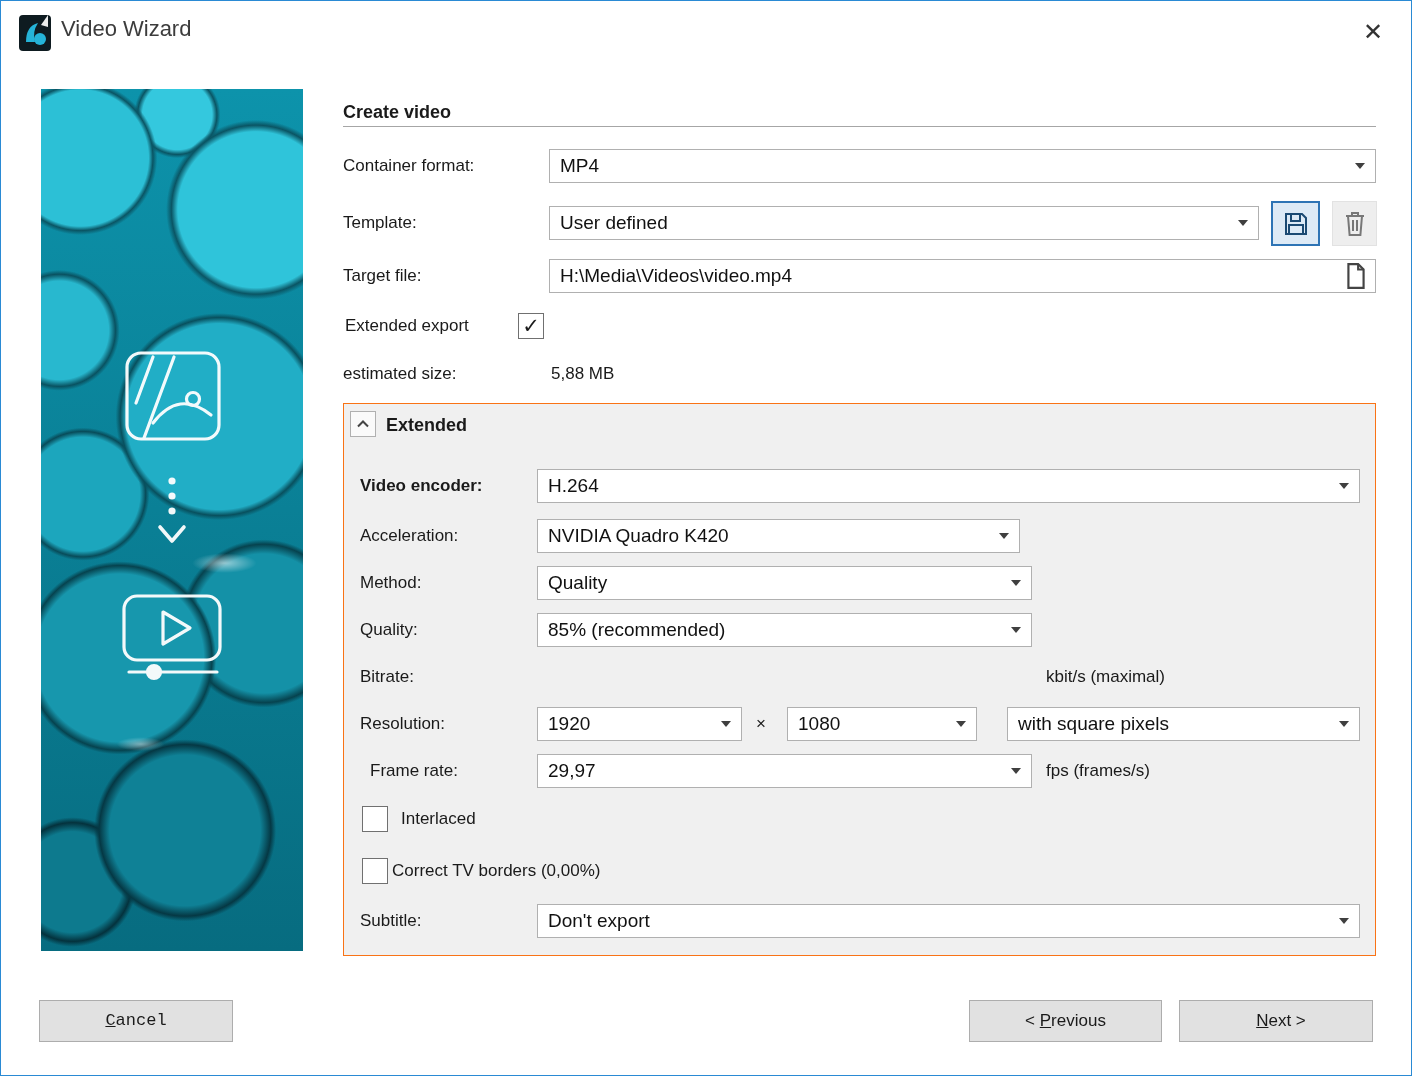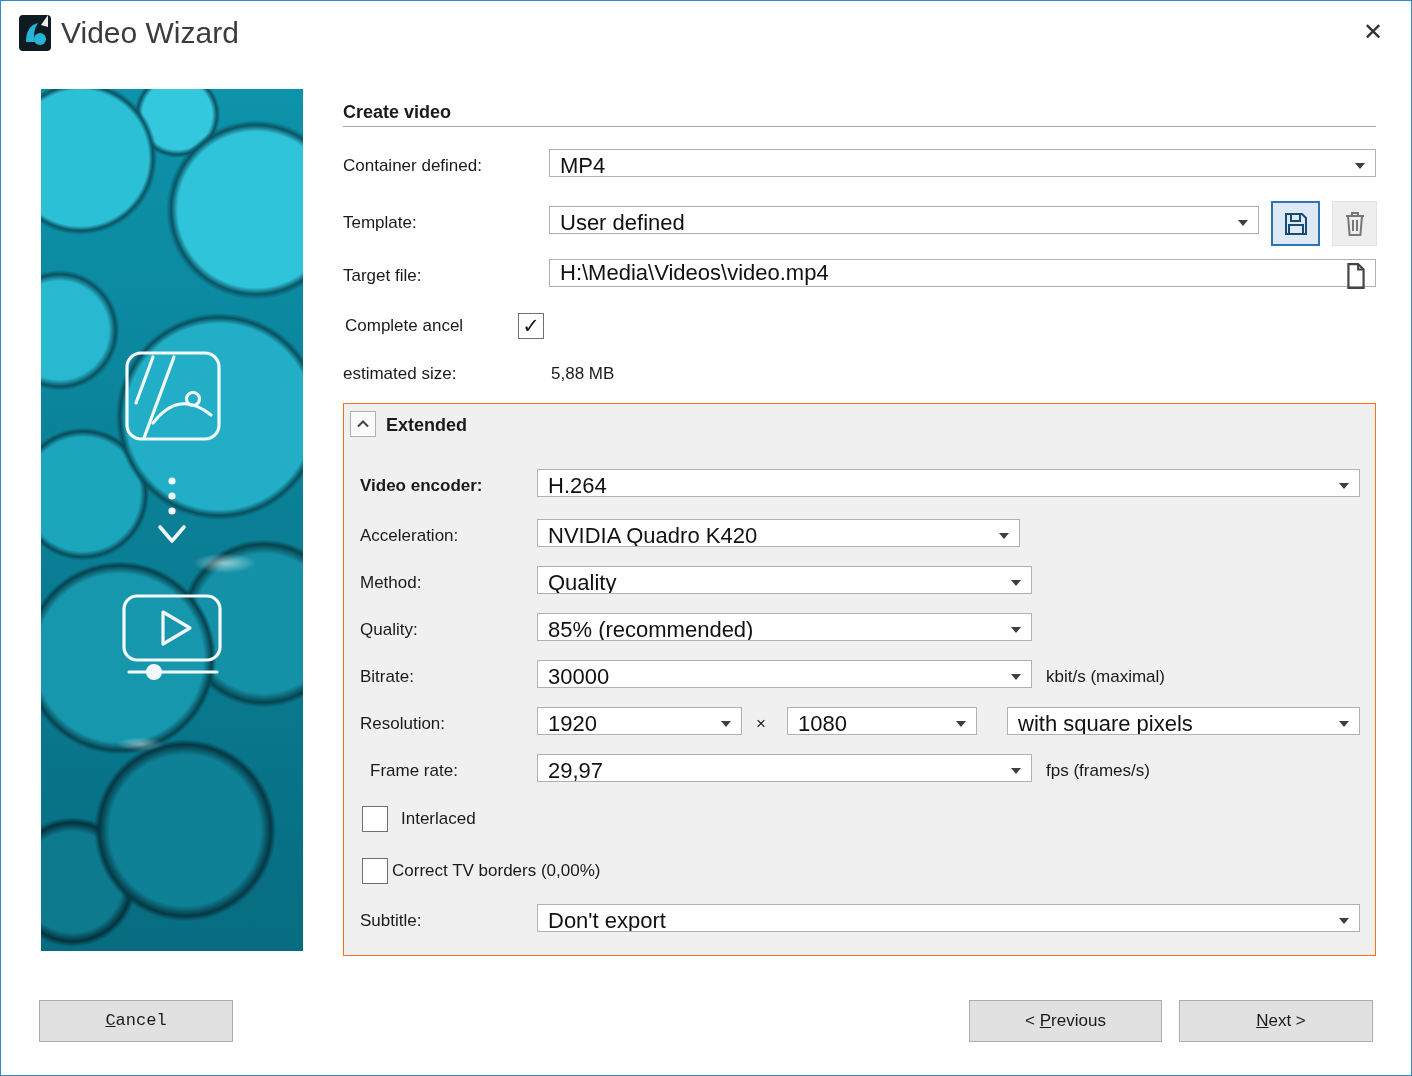--- a/index.html
+++ b/index.html
@@ -4,21 +4,21 @@
 <style>
   html,body{margin:0;padding:0;background:#cfd8dc;}
   .window{
     position:relative;width:1412px;height:1076px;background:#ffffff;
     border:1px solid #2a8ad4;box-sizing:border-box;overflow:hidden;
     font-family:"Liberation Sans",sans-serif;color:#1a1a1a;
   }
   
   .titlebar{position:absolute;left:0;top:0;width:100%;height:62px;background:#fff;}
   .app-logo{position:absolute;left:18px;top:12px;width:32px;height:38px;}
-  .win-title{position:absolute;left:60px;top:15px;font-size:30px;color:#3c3c3c;}
+  .win-title{position:absolute;left:60px;top:15px;font-size:22px;color:#3c3c3c;}
   .close-btn{position:absolute;left:1352px;top:12px;width:40px;height:38px;
     font-size:24px;line-height:38px;text-align:center;color:#333;cursor:pointer;}
   
   .side-image{
     position:absolute;left:40px;top:88px;width:262px;height:862px;overflow:hidden;
     background-color:#0a7e95;
     background-image:
       radial-gradient(ellipse 46px 14px at 70% 55%, rgba(255,255,255,0.55), rgba(255,255,255,0) 70%),
       radial-gradient(ellipse 34px 10px at 38% 76%, rgba(255,255,255,0.45), rgba(255,255,255,0) 70%),
       radial-gradient(circle 110px at 15% 8%, #2cc0d6 62%, #0a5564 66%, rgba(10,85,100,0) 70%),
@@ -32,22 +32,22 @@
       radial-gradient(circle 130px at 55% 86%, #0f8196 58%, #053844 66%, rgba(5,56,68,0) 70%),
       radial-gradient(circle 90px at 12% 92%, #0d7a8e 56%, #04323d 66%, rgba(4,50,61,0) 72%),
       linear-gradient(180deg, #0d93ab, #076c80);
   }
   .side-overlay{position:absolute;left:0;top:0;}
   
   .lbl{position:absolute;height:34px;line-height:34px;font-size:17px;white-space:nowrap;}
   .h1{position:absolute;font-size:18px;font-weight:bold;height:30px;line-height:30px;}
   .rule{position:absolute;height:1px;background:#a6a6a6;}
   .dd,.txt{
-    position:absolute;height:28px;background:#fff;border:1px solid #b0b0b0;
-    box-sizing:border-box;font-size:22px;line-height:32px;padding:0 40px 0 10px;
+    position:absolute;height:34px;background:#fff;border:1px solid #b0b0b0;
+    box-sizing:border-box;font-size:19px;line-height:32px;padding:0 40px 0 10px;
     color:#111;white-space:nowrap;overflow:hidden;cursor:default;
   }
   .txt{padding-right:38px;font-family:"Liberation Sans",sans-serif;width:100%;}
   .dd .arrow{
     position:absolute;right:10px;top:13px;width:0;height:0;
     border-left:5px solid transparent;border-right:5px solid transparent;
     border-top:6px solid #3f3f3f;
   }
   .checkbox{
     position:absolute;width:26px;height:26px;background:#fff;border:1px solid #707070;
@@ -106,21 +106,21 @@
       <g>
         <path d="M88 583 H176"></path>
         <circle cx="113" cy="583" r="6.5" fill="#ffffff"></circle>
       </g>
     </svg>
   </div>
 
   <div class="h1" style="left:342px;top:96px;">Create video</div>
   <div class="rule" style="left:342px;top:125px;width:1033px;"></div>
 
-  <div class="lbl" style="left:342px;top:148px;">Container defined:</div>
+  <div class="lbl" style="left:342px;top:148px;">Container format:</div>
   <div class="dd" style="left:548px;top:148px;width:827px;">
     <span>MP4</span>
     <span class="arrow"></span>
   </div>
 
   <div class="lbl" style="left:342px;top:205px;">Template:</div>
   <div class="dd" style="left:548px;top:205px;width:710px;">
     <span>User defined</span>
     <span class="arrow"></span>
   </div>
@@ -142,21 +142,21 @@
 
   <div class="lbl" style="left:342px;top:258px;">Target file:</div>
   <div style="position:absolute;left:548px;top:258px;width:827px;height:34px;">
     <input class="txt" value="H:\Media\Videos\video.mp4" style="">
     <svg class="input-browse" viewBox="0 0 20 24" fill="none" stroke="#444" stroke-width="2">
       <path d="M3 1 h9 l5 5 v17 h-14 z"></path>
       <path d="M12 1 v5 h5"></path>
     </svg>
   </div>
 
-  <div class="lbl" style="left:344px;top:308px;">Complete ancel</div>
+  <div class="lbl" style="left:344px;top:308px;">Extended export</div>
   <div class="checkbox" style="left:517px;top:312px;">
     <span>✓</span>
   </div>
 
   <div class="lbl" style="left:342px;top:356px;">estimated size:</div>
   <div class="lbl" style="left:550px;top:356px;">5,88 MB</div>
 
   <div class="panel">
     <div class="iconbtn collapse-btn" style="position:absolute;">
       <svg width="12" height="8" viewBox="0 0 12 8" fill="none" stroke="#444" stroke-width="2">
@@ -183,24 +183,20 @@
       <span class="arrow"></span>
     </div>
 
     <div class="lbl" style="left:16px;top:209px;">Quality:</div>
     <div class="dd" style="left:193px;top:209px;width:495px;">
       <span>85% (recommended)</span>
       <span class="arrow"></span>
     </div>
 
     <div class="lbl" style="left:16px;top:256px;">Bitrate:</div>
-    <div class="dd" style="left:193px;top:256px;width:495px;">
-      <span>30000</span>
-      <span class="arrow"></span>
-    </div>
     <div class="lbl" style="left:702px;top:256px;">kbit/s (maximal)</div>
 
     <div class="lbl" style="left:16px;top:303px;">Resolution:</div>
     <div class="dd" style="left:193px;top:303px;width:205px;">
       <span>1920</span>
       <span class="arrow"></span>
     </div>
     <div class="lbl" style="left:412px;top:303px;">×</div>
     <div class="dd" style="left:443px;top:303px;width:190px;">
       <span>1080</span>

